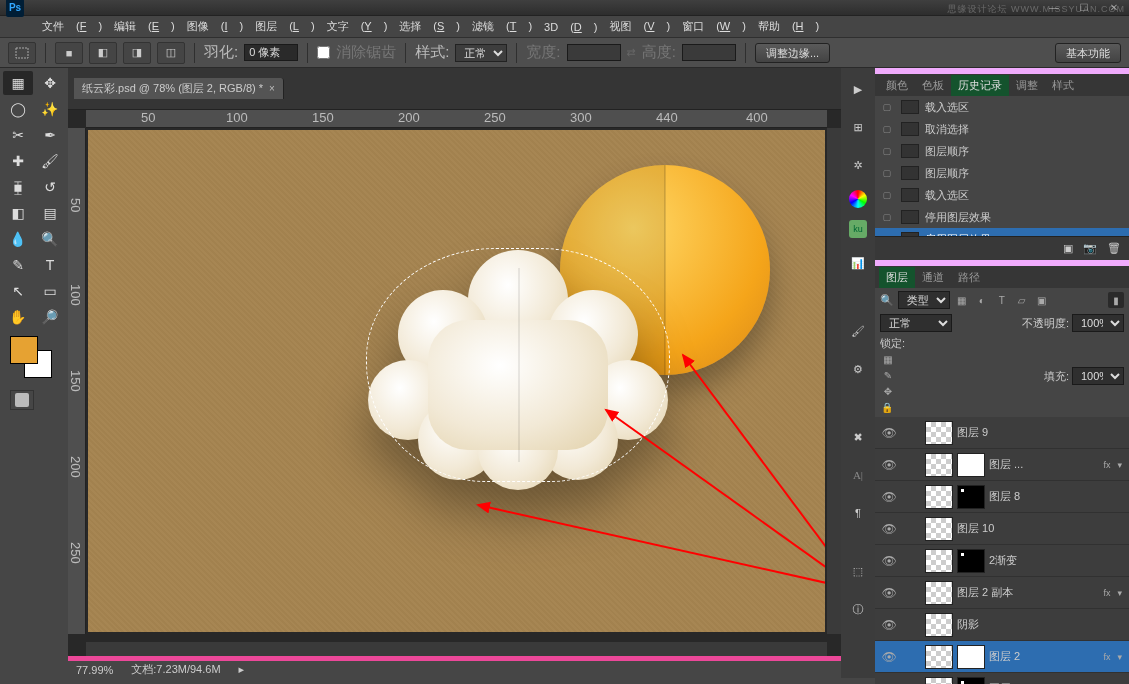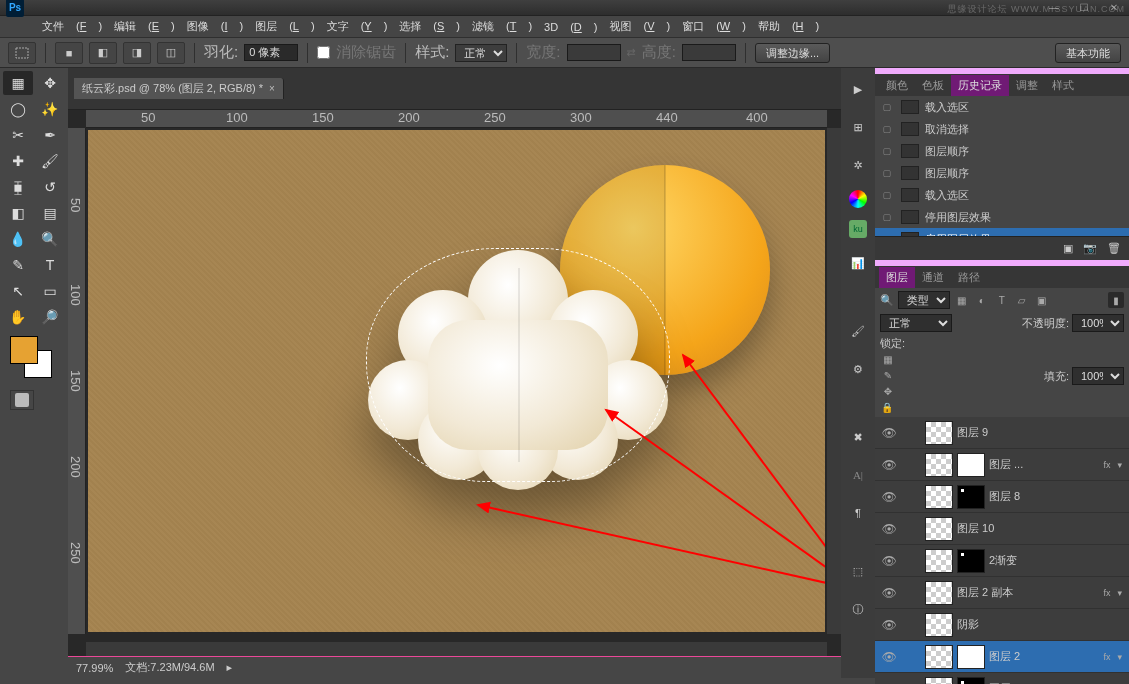--- a/index.html
+++ b/index.html
@@ -40,29 +40,29 @@
 .bg{position:absolute;inset:0;background:#a58450}
 .bg::after{content:"";position:absolute;inset:0;background:repeating-linear-gradient(45deg,rgba(0,0,0,0.02) 0 2px,rgba(255,255,255,0.02) 2px 4px)}
 .sun{position:absolute;left:472px;top:35px;width:210px;height:210px;border-radius:50%;background:radial-gradient(circle at 35% 30%,#ffd866,#f5a51a 65%,#d68619);box-shadow:0 18px 30px rgba(0,0,0,0.3)}
 .sun::before{content:"";position:absolute;left:50%;top:0;bottom:0;width:2px;background:rgba(0,0,0,0.12);transform:translateX(-1px)}
 .sun-fold{position:absolute;left:0;top:0;width:50%;height:100%;border-radius:105px 0 0 105px;background:rgba(0,0,0,0.08)}
 .cloud{position:absolute;left:280px;top:120px;width:300px;height:230px;filter:drop-shadow(0 30px 25px rgba(0,0,0,0.35))}
 .cshape{position:absolute;background:radial-gradient(ellipse at 40% 35%,#fff 0%,#f2e9d6 55%,#e2d1aa 100%)}
 .cloud::after{content:"";position:absolute;left:50%;top:8%;bottom:8%;width:2px;background:rgba(0,0,0,0.08)}
 .ants{position:absolute;border:1px dashed #fff;animation:none}
 .arrow-svg{position:absolute;inset:0;pointer-events:none}
-.statusbar{height:22px;background:#464646;border-top:1px solid #ec4899;display:flex;align-items:center;padding:0 8px;gap:12px;color:#ddd}
+.statusbar{height:22px;background:#464646;border-top:5px solid #ec4899;display:flex;align-items:center;padding:0 8px;gap:18px;color:#ddd}
 .panels{width:288px;background:#3a3a3a;display:flex}
 .panel-icons{width:34px;background:#3c3c3c;display:flex;flex-direction:column;align-items:center;padding-top:8px}
 .picon{width:26px;height:26px;display:flex;align-items:center;justify-content:center;margin-bottom:12px;color:#ccc}
 .panel-col{flex:1;display:flex;flex-direction:column}
 .pgroup{background:#454545;border-top:6px solid #f0abfc}
 .ptabs{display:flex;align-items:center;background:#363636;height:22px;padding:0 4px}
 .ptab{padding:3px 7px;color:#999;font-size:11px}
-.ptab.active{background:#701a75;color:#ddd}
+.ptab.active{background:#14532d;color:#ddd}
 .history{max-height:140px;overflow:hidden}
 .history-item{display:flex;align-items:center;height:22px;padding:0 4px;gap:6px}
 .history-item.sel{background:#2d6db0;color:#fff}
 .history-item.sel *{color:#fff}
 .hi-ico{width:18px;height:14px;background:#333;border:1px solid #222}
 .hi-vis{width:16px;text-align:center;color:#888;font-size:9px}
 .panel-foot{height:24px;background:#383838;border-top:1px solid #222;display:flex;align-items:center;justify-content:flex-end;gap:10px;padding:0 8px;color:#999}
 .layers-head{display:flex;align-items:center;gap:4px;padding:3px 5px}
 .lh-drop{background:#2f2f2f;border:1px solid #1a1a1a;color:#ddd;padding:1px 4px;height:18px}
 .lh-ico{width:16px;height:16px;display:flex;align-items:center;justify-content:center;color:#aaa;font-size:10px}

